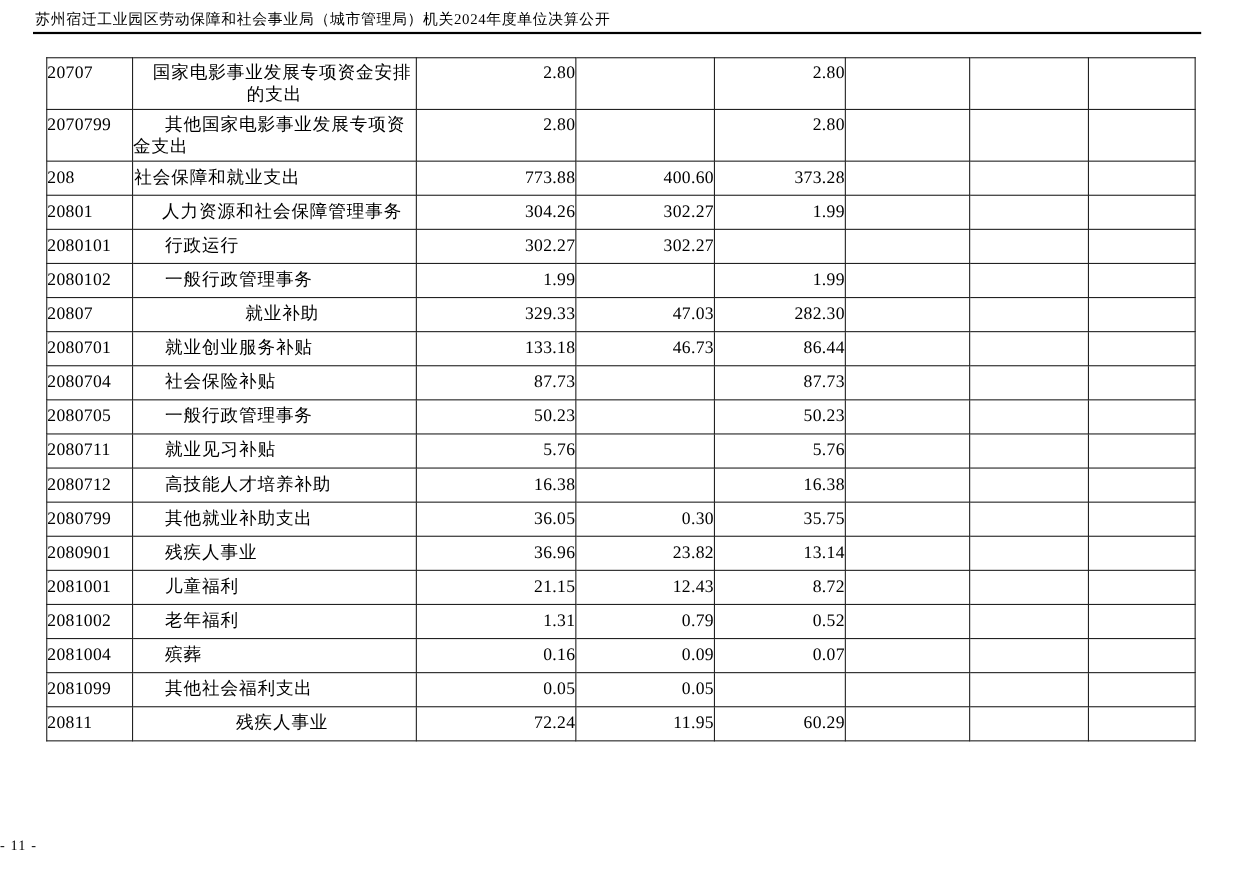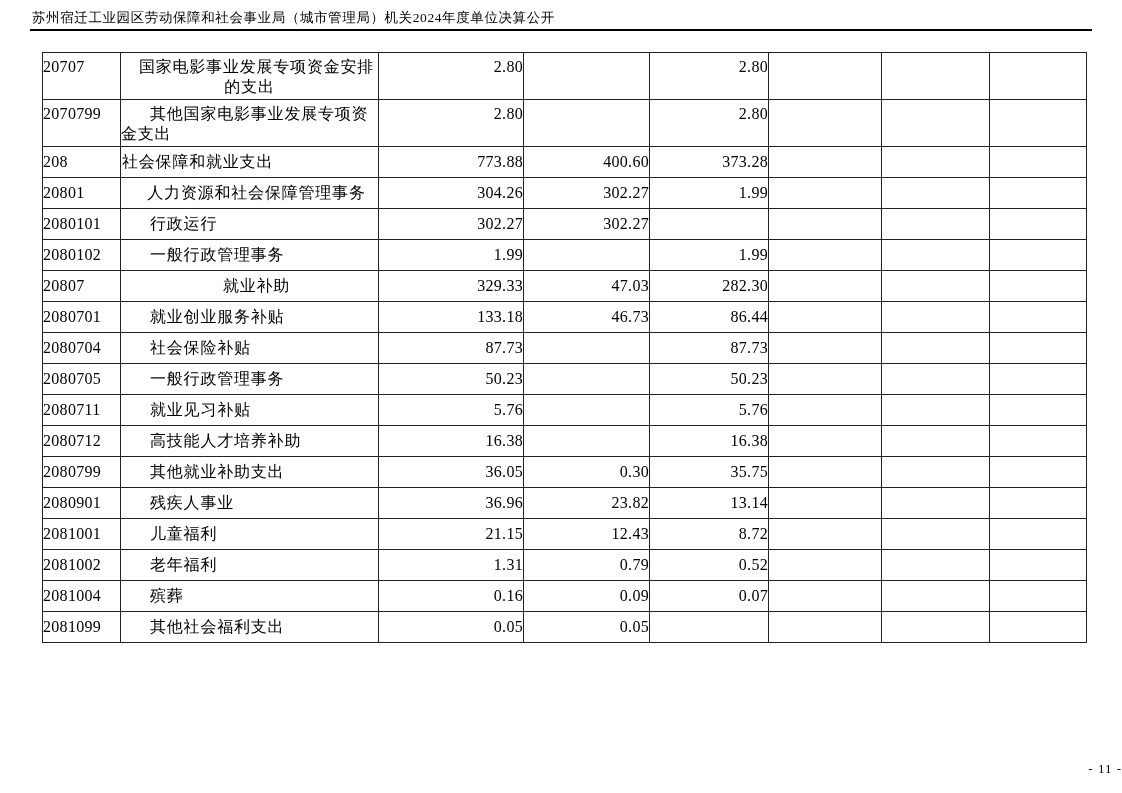--- a/index.html
+++ b/index.html
@@ -70,21 +70,21 @@
   td.num {
     text-align: right;
     padding-right: 5px;
     letter-spacing: 0.3px;
   }
   .footer {
     position: absolute;
     left: 0;
     top: 761px;
     width: 1122px;
-    text-align: right;
+    text-align: left;
     font-size: 13px;
     letter-spacing: 1px;
   }
 </style>
 </head>
 <body>
 
 <div class="page">
 
   <div class="doc-title">苏州宿迁工业园区劳动保障和社会事业局（城市管理局）机关2024年度单位决算公开</div>
@@ -276,18 +276,28 @@
         <tr class="normal">
     <td class="code">2081099</td>
     <td class="name l2">其他社会福利支出</td>
     <td class="num">0.05</td>
     <td class="num">0.05</td>
     <td class="num"></td>
     <td class="num"></td>
     <td class="num"></td>
     <td class="num"></td>
   </tr>
+        <tr class="normal">
+    <td class="code">20811</td>
+    <td class="name l1">残疾人事业</td>
+    <td class="num">72.24</td>
+    <td class="num">11.95</td>
+    <td class="num">60.29</td>
+    <td class="num"></td>
+    <td class="num"></td>
+    <td class="num"></td>
+  </tr>
       </tbody>
   </table>
 
   <div class="footer">- 11 -</div>
 
 </div>
 
 </body></html>

